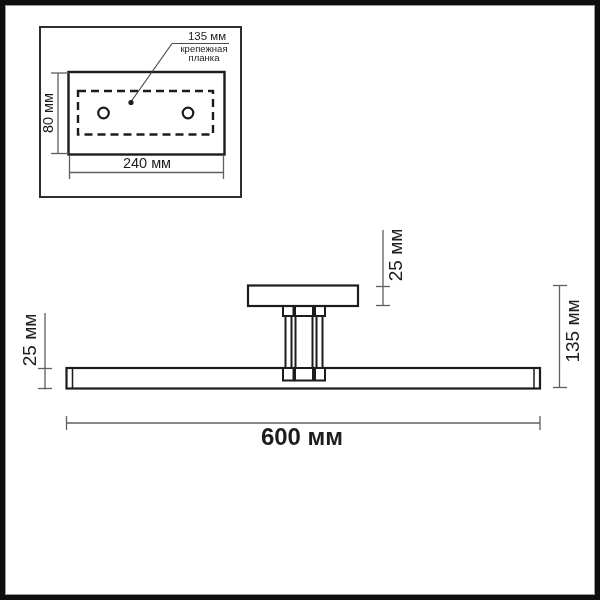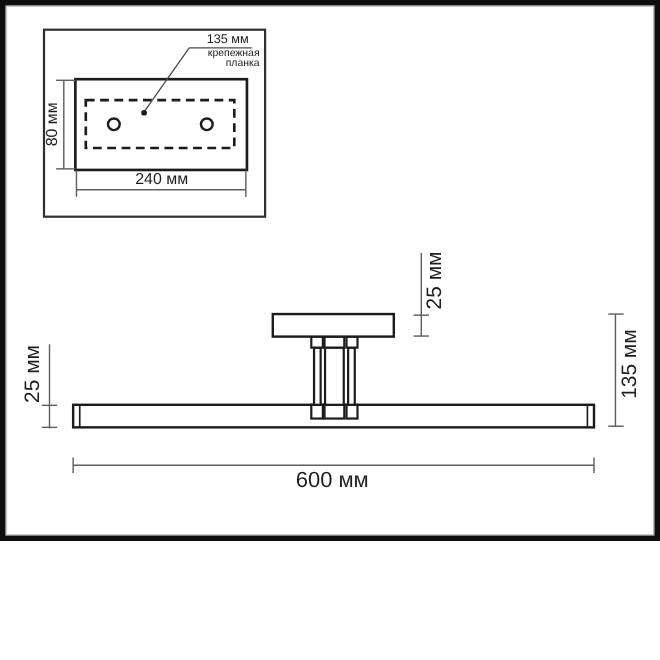--- a/index.html
+++ b/index.html
@@ -1,29 +1,29 @@
 <!DOCTYPE html>
 <html><head>
 <meta charset="utf-8">
 <style>
   html,body{margin:0;padding:0;background:#fff;}
-  .page{position:relative;width:600px;height:492px;background:#fff;overflow:hidden;
+  .page{position:relative;width:600px;height:600px;background:#fff;overflow:hidden;
         font-family:"Liberation Sans",sans-serif;}
   .page-frame{position:absolute;inset:0;border:5px solid #0e0e0e;
         box-shadow:inset 0 0 0 1px #9a9a9a;pointer-events:none;z-index:5;}
   svg{position:absolute;left:0;top:0;z-index:1;}
   .lbl{position:absolute;color:#1d1d1d;white-space:nowrap;z-index:2;}
   .horiz{transform:translate(-50%,-50%);}
   .vert{transform:translate(-50%,-50%) rotate(-90deg);}
   .lbl-main{font-size:19px;}
-  .lbl-len{font-size:20px;}
+  .lbl-len{font-size:24px;font-weight:bold;}
   .lbl-inset{font-size:14.5px;}
   .lbl-small{font-size:11.5px;}
   .lbl-plank{font-size:9.5px;line-height:8.5px;white-space:normal;width:64px;
-        text-align:right;transform:translate(-50%,0);}
+        text-align:center;transform:translate(-50%,0);}
 </style>
 </head>
 <body>
 
 <div class="page">
 
   <svg width="600" height="600" viewBox="0 0 600 600">
 
     <g>
       <rect x="40" y="27" width="201" height="170" fill="#ffffff" stroke="#2e2e2e" stroke-width="2"></rect>

